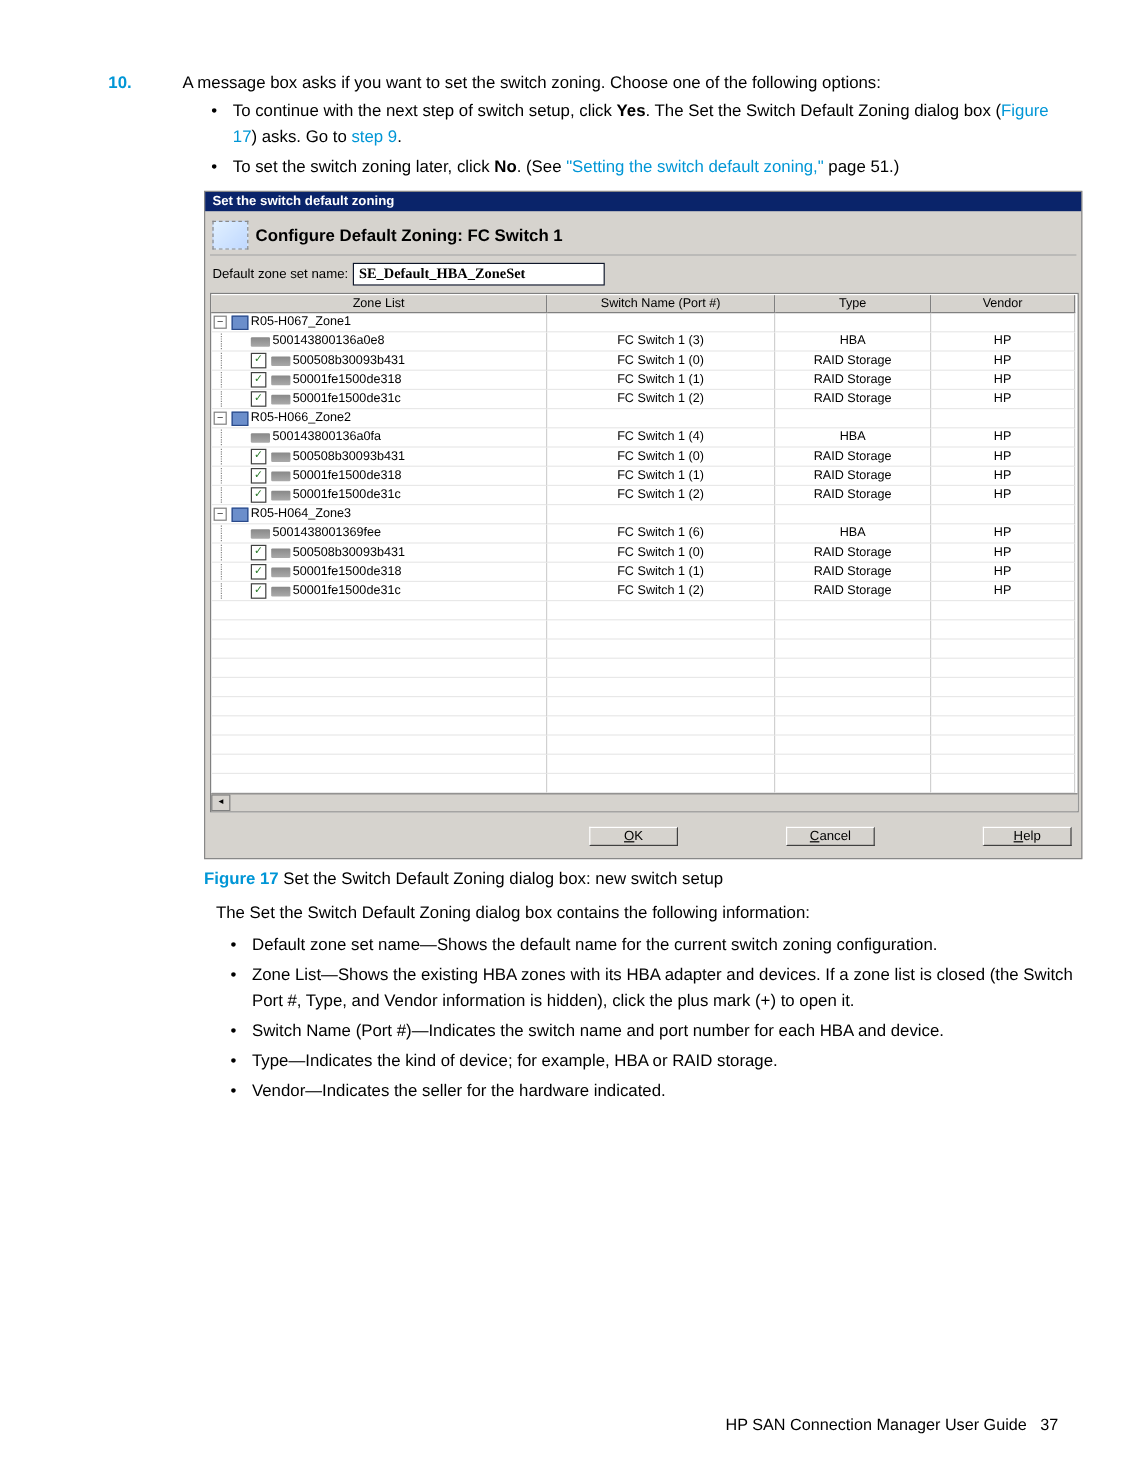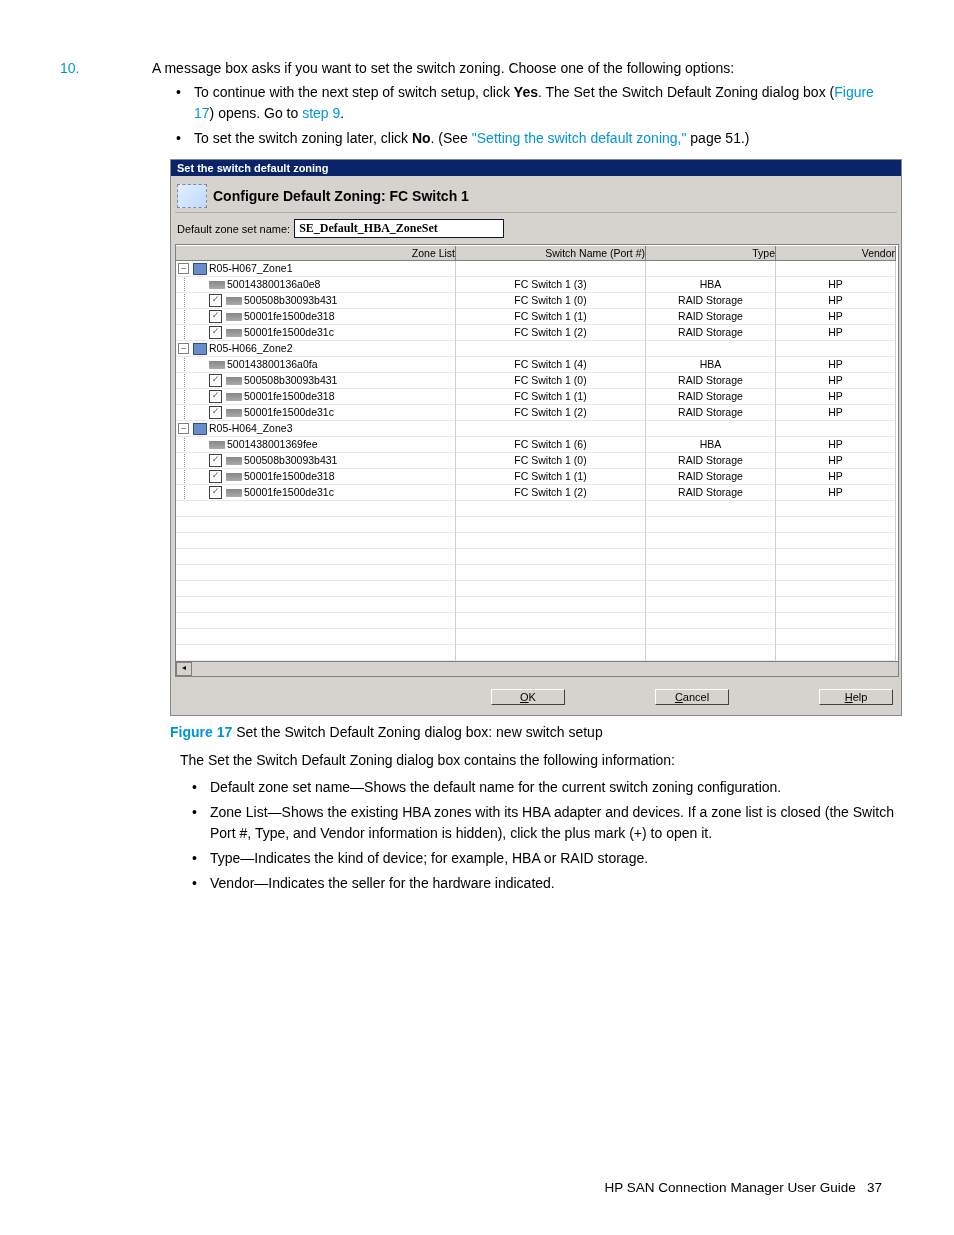--- a/index.html
+++ b/index.html
@@ -18,23 +18,23 @@
     min-height: 1235px;
   }
   .step {
     display: flex;
     font-size: 14px;
     line-height: 1.45;
     margin-bottom: 4px;
   }
   .step-num {
     width: 80px;
-    text-align: left;
+    text-align: center;
     padding-right: 12px;
-    font-weight: normal;
+    font-weight: bold;
     color: #0096d6;
     flex-shrink: 0;
   }
   .step-text { flex: 1; }
   ul.bullets {
     list-style: none;
     padding: 0;
     margin: 4px 0 10px 116px;
     font-size: 14px;
     line-height: 1.5;
@@ -112,21 +112,21 @@
   .grid-header, .grid-row {
     display: grid;
     grid-template-columns: 280px 190px 130px 120px;
     align-items: center;
     min-height: 16px;
   }
   .grid-header > div {
     background: #d6d3ce;
     border-right: 1px solid #808080;
     border-bottom: 1px solid #808080;
-    text-align: right;
+    text-align: center;
     padding: 1px 0;
     font-size: 10.5px;
   }
   .grid-row > div {
     border-right: 1px solid #d0d0d0;
     border-bottom: 1px solid #e8e8e8;
     height: 15px;
     line-height: 15px;
     overflow: hidden;
     white-space: nowrap;
@@ -239,21 +239,21 @@
 
 <div class="page">
 
   <div class="step">
     <div class="step-num">10.</div>
     <div class="step-text">A message box asks if you want to set the switch zoning. Choose one of the following options:</div>
   </div>
 
   <ul class="bullets">
     <li>
-      <span>To continue with the next step of switch setup, click </span><span class="bold">Yes</span><span>. The Set the Switch Default Zoning dialog box (</span><span class="link">Figure 17</span><span>) opens. Go to </span><span class="link">step 9</span><span>.</span>
+      <span>To continue with the next step of switch setup, click </span><span class="bold">Yes</span><span>. The Set the Switch Default Zoning dialog box (</span><span class="link">Figure 17</span><span>) asks. Go to </span><span class="link">step 9</span><span>.</span>
     </li>
     <li>
       <span>To set the switch zoning later, click </span><span class="bold">No</span><span>. (See </span><span class="link">"Setting the switch default zoning,"</span><span> page 51.)</span>
     </li>
   </ul>
 
   <div class="dialog">
     <div class="titlebar">Set the switch default zoning</div>
     <div class="dlg-body">
       <div class="dlg-header">
@@ -508,20 +508,21 @@
   </div>
 
   <div class="caption">
     <span class="fig">Figure 17</span><span>  Set the Switch Default Zoning dialog box: new switch setup</span>
   </div>
 
   <div class="after-caption">The Set the Switch Default Zoning dialog box contains the following information:</div>
   <ul class="bullets" style="margin-left:132px;" id="after-bullets">
       <li>Default zone set name—Shows the default name for the current switch zoning configuration.</li>
       <li>Zone List—Shows the existing HBA zones with its HBA adapter and devices. If a zone list is closed (the Switch Port #, Type, and Vendor information is hidden), click the plus mark (+) to open it.</li>
+      <li>Switch Name (Port #)—Indicates the switch name and port number for each HBA and device.</li>
       <li>Type—Indicates the kind of device; for example, HBA or RAID storage.</li>
       <li>Vendor—Indicates the seller for the hardware indicated.</li>
     </ul>
 
   <div class="footer">
     <span>HP SAN Connection Manager User Guide</span>&nbsp;&nbsp;&nbsp;<span>37</span>
   </div>
 </div>
 
 </body></html>

